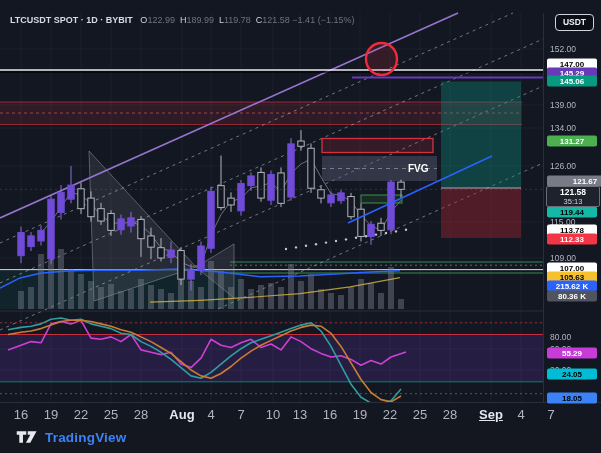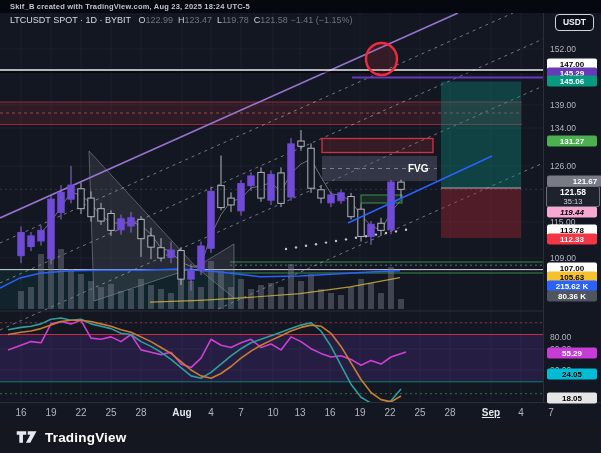--- a/index.html
+++ b/index.html
@@ -2,53 +2,50 @@
 <html><head>
 <meta charset="utf-8">
 <style>
   html,body{margin:0;padding:0;background:#000;}
   .shot{position:relative;width:601px;height:453px;background:#131722;overflow:hidden;
         font-family:"Liberation Sans",sans-serif;-webkit-font-smoothing:antialiased;}
   .attribution-bar{position:absolute;left:0;top:0;width:601px;height:13px;background:#060810;
         color:#bfc3cd;font-size:7.5px;font-weight:bold;line-height:13px;padding-left:10px;
         box-sizing:border-box;z-index:30;letter-spacing:.2px;}
   .legend{position:absolute;left:10px;top:15px;z-index:20;font-size:9px;color:#d1d4dc;white-space:nowrap;}
-  .legend .sym{font-weight:normal;color:#d8dbe3;}
+  .legend .sym{font-weight:bold;color:#d8dbe3;}
   .legend .olabel{color:#cfd2da;margin-left:5px;}
   .legend .oval{color:#6e7380;margin-top:37px;}
   .legend .chg{color:#6e7380;}
   svg#chart-svg{position:absolute;left:0;top:0;z-index:5;}
   .price-axis{position:absolute;left:543px;top:13px;width:58px;height:389px;background:#131722;
         border-left:1px solid #2a2e39;box-sizing:border-box;z-index:10;}
   .ptick{position:absolute;left:6px;transform:translateY(-50%);font-size:8.5px;color:#b2b5be;}
   .plabel{position:absolute;left:3px;width:50px;height:11px;line-height:11px;border-radius:2px;
         font-size:8px;text-align:center;transform:translateY(-50%);font-weight:bold;}
   .pcurrent{position:absolute;left:2px;width:52px;background:#1e222d;border:1px solid #6a6e79;
         border-radius:2px;text-align:center;color:#fff;z-index:5;}
   .pcurrent .row1{font-size:8.5px;font-weight:bold;line-height:10px;}
   .pcurrent .row2{font-size:7.5px;line-height:9px;color:#d1d4dc;}
   .time-axis{position:absolute;left:0;top:402px;width:601px;height:20px;background:#131722;
         border-top:1px solid #2a2e39;box-sizing:border-box;z-index:8;}
-  .ttick{position:absolute;top:4px;transform:translateX(-50%);font-size:10px;color:#b2b5be;}
+  .ttick{position:absolute;top:4px;transform:translateX(-50%);font-size:13px;color:#b2b5be;}
   .ttick.month{color:#e3e6ec;font-weight:bold;}
   .brand-bar{position:absolute;left:0;top:422px;width:601px;height:31px;background:#14171f;z-index:8;}
   .brand{position:absolute;left:16px;top:6px;display:flex;align-items:center;gap:7px;}
-  .brand .txt{color:#ffffff;font-size:13.5px;font-weight:bold;letter-spacing:.2px;}
+  .brand .txt{color:#3b82f6;font-size:13.5px;font-weight:bold;letter-spacing:.2px;}
   .usdt-btn{position:absolute;left:555px;top:14px;width:37px;height:15px;background:#0c0e17;
         border:1px solid #cfd3dc;border-radius:4px;color:#f0f2f6;font-size:8.5px;font-weight:bold;
         text-align:center;line-height:15px;z-index:25;}
 </style>
 </head>
 <body>
 
 <div class="shot">
 
-  <div class="attribution-bar">
-    <span>Skif_B created with TradingView.com, Aug 23, 2025 18:24 UTC-5</span>
-  </div>
 
   <svg id="chart-svg" width="543" height="453" viewBox="0 0 543 453">
       <line x1="21" y1="13" x2="21" y2="402" stroke="rgba(180,190,220,0.06)" stroke-width="1"></line>
       <line x1="51" y1="13" x2="51" y2="402" stroke="rgba(180,190,220,0.06)" stroke-width="1"></line>
       <line x1="81" y1="13" x2="81" y2="402" stroke="rgba(180,190,220,0.06)" stroke-width="1"></line>
       <line x1="111" y1="13" x2="111" y2="402" stroke="rgba(180,190,220,0.06)" stroke-width="1"></line>
       <line x1="141" y1="13" x2="141" y2="402" stroke="rgba(180,190,220,0.06)" stroke-width="1"></line>
       <line x1="182" y1="13" x2="182" y2="402" stroke="rgba(180,190,220,0.06)" stroke-width="1"></line>
       <line x1="211" y1="13" x2="211" y2="402" stroke="rgba(180,190,220,0.06)" stroke-width="1"></line>
       <line x1="241" y1="13" x2="241" y2="402" stroke="rgba(180,190,220,0.06)" stroke-width="1"></line>
@@ -239,49 +236,49 @@
       <line x1="0" y1="381.825" x2="543" y2="381.825" stroke="rgba(8,153,129,0.8)" stroke-width="1"></line>
       <line x1="0" y1="322.7" x2="543" y2="322.7" stroke="#f23645" opacity="0.55" stroke-width="1" stroke-dasharray="2,3"></line>
       <line x1="0" y1="393.65" x2="543" y2="393.65" stroke="#4caf50" opacity="0.55" stroke-width="1" stroke-dasharray="2,3"></line>
       <polyline points="8,349.9 21,345.2 31,341.6 41,342.8 51,323.9 61,321.5 71,323.9 81,320.3 91,338.1 101,339.3 111,336.9 121,341.6 131,334.5 141,349.9 151,352.3 161,354.6 171,352.3 181,364.1 191,367.6 201,358.2 211,339.3 221,345.2 231,347.5 241,342.8 251,339.3 261,347.5 271,344.0 281,349.9 291,336.9 301,341.6 311,348.7 321,353.4 331,357.0 341,355.8 351,359.4 361,365.3 371,360.5 381,364.1 391,357.0 406,351.9" fill="none" stroke="#cf3fd3" stroke-width="1.6" stroke-linejoin="round"></polyline>
       <polyline points="8,329.8 21,327.4 31,326.2 41,323.9 51,319.2 61,318.0 71,320.3 81,319.2 91,323.9 101,326.2 111,328.6 121,333.3 131,334.5 141,341.6 151,346.4 161,352.3 171,359.4 181,367.6 191,375.9 201,378.3 211,372.4 221,364.1 231,355.8 241,348.7 251,342.8 261,339.3 271,335.7 281,332.2 291,328.6 301,325.1 311,322.7 321,331.0 331,346.4 341,365.3 351,384.2 361,397.2 371,403.1 381,404.3 391,400.7 401,388.9" fill="none" stroke="#2f9e9e" stroke-width="1.6" stroke-linejoin="round"></polyline>
       <polyline points="8,334.5 21,332.2 31,331.0 41,328.6 51,325.1 61,321.5 71,320.3 81,320.3 91,321.5 101,323.9 111,326.2 121,329.8 131,332.2 141,336.9 151,341.6 161,347.5 171,353.4 181,361.7 191,370.0 201,375.9 211,378.3 221,373.5 231,366.5 241,358.2 251,351.1 261,345.2 271,340.4 281,335.7 291,331.0 301,327.4 311,325.1 321,326.2 331,333.3 341,346.4 351,362.9 361,379.5 371,392.5 381,399.6 391,401.9 401,396.0" fill="none" stroke="#c87d33" stroke-width="1.6" stroke-linejoin="round"></polyline>
     </svg>
 
   <div class="legend">
     <span class="sym">LTCUSDT SPOT · 1D · BYBIT</span>
-    <span id="ohlc-holder"><span class="olabel">O</span><span class="oval">122.99</span><span class="olabel">H</span><span class="oval">123.47</span><span class="olabel">L</span><span class="oval">119.78</span><span class="olabel">C</span><span class="oval">121.58</span></span>
+    <span id="ohlc-holder"><span class="olabel">O</span><span class="oval">122.99</span><span class="olabel">H</span><span class="oval">189.99</span><span class="olabel">L</span><span class="oval">119.78</span><span class="olabel">C</span><span class="oval">121.58</span></span>
     <span class="chg">−1.41 (−1.15%)</span>
   </div>
 
   <div class="price-axis" id="price-axis">
       <div class="ptick" style="top: 36px;">152.00</div>
       <div class="ptick" style="top: 92px;">139.00</div>
       <div class="ptick" style="top: 115px;">134.00</div>
       <div class="ptick" style="top: 153px;">126.00</div>
       <div class="ptick" style="top: 209px;">115.00</div>
       <div class="ptick" style="top: 245px;">109.00</div>
       <div class="ptick" style="top: 324px;">80.00</div>
       <div class="ptick" style="top: 336px;">60.00</div>
       <div class="ptick" style="top: 357px;">20.00</div>
       <div class="plabel" style="top: 51px; background: rgb(255, 255, 255); color: rgb(0, 0, 0);">147.00</div>
       <div class="plabel" style="top: 59.5px; background: rgb(103, 58, 183); color: rgb(255, 255, 255);">145.29</div>
       <div class="plabel" style="top: 68px; background: rgb(8, 153, 129); color: rgb(255, 255, 255);">145.06</div>
       <div class="plabel" style="top: 128px; background: rgb(76, 175, 80); color: rgb(255, 255, 255);">131.27</div>
       <div class="plabel" style="top: 167.5px; background: rgb(120, 123, 134); color: rgb(255, 255, 255); padding-left: 13px;">121.67</div>
-      <div class="plabel" style="top: 198.5px; background: #f9a8d4; color: rgb(0, 0, 0); font-style: italic;">119.44</div>
+      <div class="plabel" style="top: 198.5px; background: #14b8a6; color: rgb(0, 0, 0);">119.44</div>
       <div class="plabel" style="top: 217px; background: rgb(255, 255, 255); color: rgb(0, 0, 0);">113.78</div>
       <div class="plabel" style="top: 225.5px; background: rgb(242, 54, 69); color: rgb(255, 255, 255);">112.33</div>
       <div class="plabel" style="top: 255px; background: rgb(255, 255, 255); color: rgb(0, 0, 0);">107.00</div>
       <div class="plabel" style="top: 264px; background: rgb(245, 193, 47); color: rgb(0, 0, 0);">105.63</div>
       <div class="plabel" style="top: 273px; background: rgb(41, 98, 255); color: rgb(255, 255, 255);">215.62 K</div>
       <div class="plabel" style="top: 282.5px; background: rgb(80, 84, 95); color: rgb(255, 255, 255);">80.36 K</div>
       <div class="plabel" style="top: 339.5px; background: rgb(199, 59, 214); color: rgb(255, 255, 255);">55.29</div>
       <div class="plabel" style="top: 361px; background: rgb(0, 188, 212); color: rgb(0, 0, 0);">24.05</div>
-      <div class="plabel" style="top: 384.5px; background: #e5e5e5; color: rgb(0, 0, 0);">18.05</div>
+      <div class="plabel" style="top: 384.5px; background: #3b82f6; color: rgb(0, 0, 0);">18.05</div>
       <div class="pcurrent" style="top: 173px;">
         <div class="row1">121.58</div>
         <div class="row2">35:13</div>
       </div>
     </div>
 
   <div class="time-axis" id="time-axis">
       <div class="ttick" style="left: 21px;">16</div>
       <div class="ttick" style="left: 51px;">19</div>
       <div class="ttick" style="left: 81px;">22</div>

